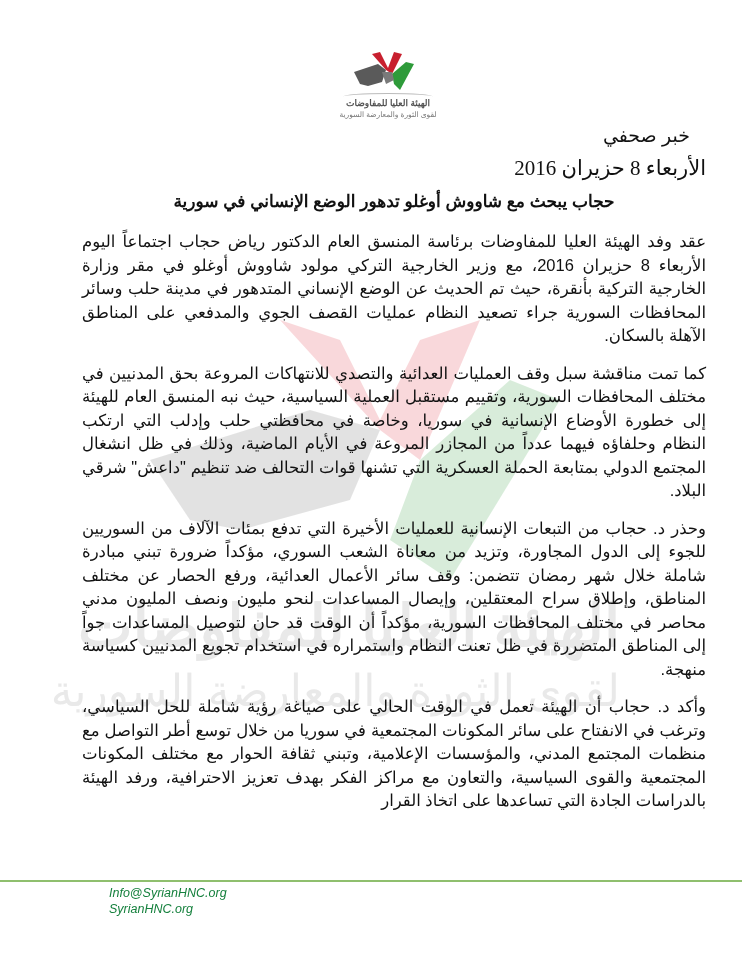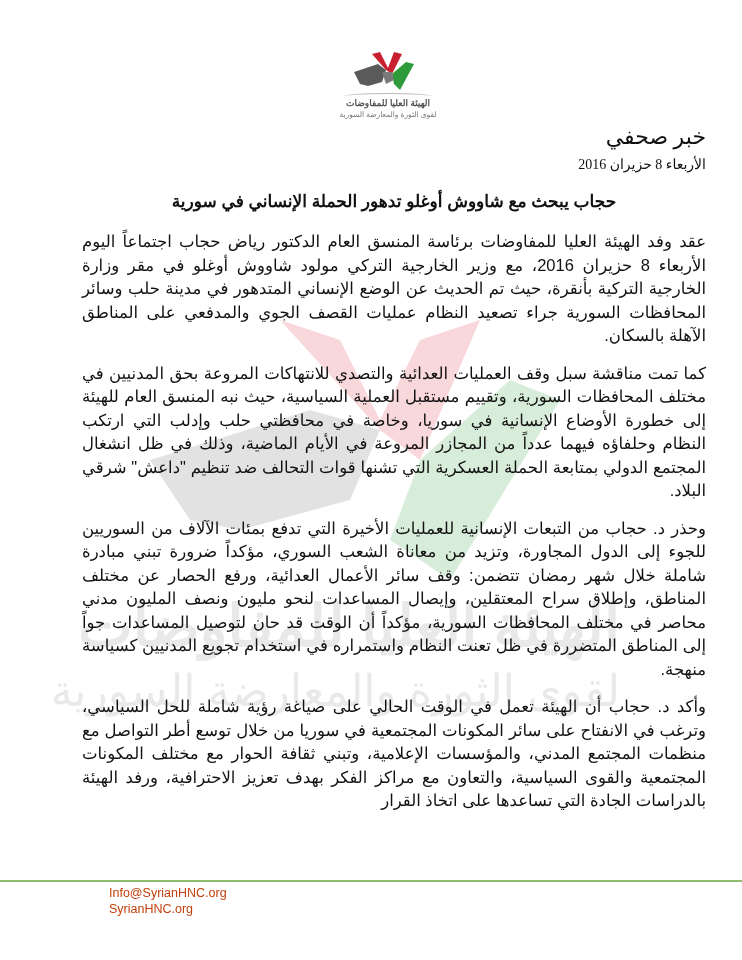--- a/index.html
+++ b/index.html
@@ -9,30 +9,30 @@
     .logo svg { display: block; margin: 0 auto; }
     .logo-title { position: absolute; left: 0; width: 110px; top: 50px; text-align: center; font-size: 9px; font-weight: bold; color: #555; direction: rtl; white-space: nowrap; }
     .logo-sub { position: absolute; left: 0; width: 110px; top: 62px; text-align: center; font-size: 7.5px; color: #777; direction: rtl; white-space: nowrap; }
     .logo-arc { position: absolute; left: 10px; top: 45px; width: 90px; height: 6px; border-top: 1px solid #bbb; border-radius: 50% 50% 0 0; }
 
     .watermark { position: absolute; left: 90px; top: 300px; width: 580px; height: 460px; opacity: 0.18; pointer-events: none; }
     .wm-text1 { position: absolute; left: 60px; top: 292px; width: 470px; text-align: center; font-size: 58px; font-weight: bold; color: #888; direction: rtl; white-space: nowrap; }
     .wm-text2 { position: absolute; left: 60px; top: 365px; width: 470px; text-align: center; font-size: 44px; color: #888; direction: rtl; white-space: nowrap; }
 
     .doc { position: absolute; left: 82px; top: 118px; width: 624px; direction: rtl; font-family: "Liberation Serif", serif; }
-    .press-label { position: absolute; right: 0; top: 6px; font-size: 22px; font-family: Liberation Serif, serif; }
-    .date { position: absolute; right: 0; top: 38px; font-size: 14px; font-family: "Liberation Serif", serif; }
+    .press-label { position: absolute; right: 16px; top: 6px; font-size: 19px; font-family: Liberation Sans, sans-serif; }
+    .date { position: absolute; right: 0; top: 38px; font-size: 21px; font-family: "Liberation Serif", serif; }
     .headline { position: absolute; left: 0; right: 0; top: 73px; text-align: center; font-size: 17px; font-weight: bold; font-family: "Liberation Sans", sans-serif; }
 
     .body { position: absolute; left: 0; top: 104px; width: 624px; font-family: "Liberation Sans", sans-serif; font-size: 16.5px; line-height: 23.5px; text-align: justify; text-align-last: right; }
     .body p { margin: 8px 0 14px 0; }
 
     .footer-line { position: absolute; left: 0; top: 880px; width: 742px; height: 2px; background: #8fbf6e; }
     .footer { position: absolute; left: 109px; top: 885px; font-family: "Liberation Sans", sans-serif; font-size: 12.5px; line-height: 16px; color: #222; }
-    .footer a { color: #c2410c; text-decoration: none; display: block; }
+    .footer a { color: #15803d; text-decoration: none; display: block; font-style: italic; }
   </style>
 </head>
 <body>
 
 <div class="watermark">
   <svg width="580" height="300" viewBox="0 0 580 300">
     <path d="M190 20 L250 40 L290 120 L330 40 L390 20 L330 160 L290 130 Z" fill="#e0303f"></path>
     <path d="M330 160 L420 80 L470 100 L360 280 L300 240 Z" fill="#2e9b3a"></path>
     <path d="M60 160 L220 110 L290 130 L260 200 L150 230 L100 220 Z" fill="#666"></path>
   </svg>
@@ -48,21 +48,21 @@
     <path d="M34 24 L44 24 L46 32 L38 36 Z" fill="#7a7a7a"></path>
   </svg>
   <div class="logo-arc"></div>
   <div class="logo-title">الهيئة العليا للمفاوضات</div>
   <div class="logo-sub">لقوى الثورة والمعارضة السورية</div>
 </div>
 
 <div class="doc">
   <div class="press-label">خبر صحفي</div>
   <div class="date">الأربعاء 8 حزيران 2016</div>
-  <div class="headline">حجاب يبحث مع شاووش أوغلو تدهور الحملة الإنساني في سورية</div>
+  <div class="headline">حجاب يبحث مع شاووش أوغلو تدهور الوضع الإنساني في سورية</div>
   <div class="body">
     <p>عقد وفد الهيئة العليا للمفاوضات برئاسة المنسق العام الدكتور رياض حجاب اجتماعاً اليوم الأربعاء 8 حزيران 2016، مع وزير الخارجية التركي مولود شاووش أوغلو في مقر وزارة الخارجية التركية بأنقرة، حيث تم الحديث عن الوضع الإنساني المتدهور في مدينة حلب وسائر المحافظات السورية جراء تصعيد النظام عمليات القصف الجوي والمدفعي على المناطق الآهلة بالسكان.</p>
     <p>كما تمت مناقشة سبل وقف العمليات العدائية والتصدي للانتهاكات المروعة بحق المدنيين في مختلف المحافظات السورية، وتقييم مستقبل العملية السياسية، حيث نبه المنسق العام للهيئة إلى خطورة الأوضاع الإنسانية في سوريا، وخاصة في محافظتي حلب وإدلب التي ارتكب النظام وحلفاؤه فيهما عدداً من المجازر المروعة في الأيام الماضية، وذلك في ظل انشغال المجتمع الدولي بمتابعة الحملة العسكرية التي تشنها قوات التحالف ضد تنظيم "داعش" شرقي البلاد.</p>
     <p>وحذر د. حجاب من التبعات الإنسانية للعمليات الأخيرة التي تدفع بمئات الآلاف من السوريين للجوء إلى الدول المجاورة، وتزيد من معاناة الشعب السوري، مؤكداً ضرورة تبني مبادرة شاملة خلال شهر رمضان تتضمن: وقف سائر الأعمال العدائية، ورفع الحصار عن مختلف المناطق، وإطلاق سراح المعتقلين، وإيصال المساعدات لنحو مليون ونصف المليون مدني محاصر في مختلف المحافظات السورية، مؤكداً أن الوقت قد حان لتوصيل المساعدات جواً إلى المناطق المتضررة في ظل تعنت النظام واستمراره في استخدام تجويع المدنيين كسياسة منهجة.</p>
     <p>وأكد د. حجاب أن الهيئة تعمل في الوقت الحالي على صياغة رؤية شاملة للحل السياسي، وترغب في الانفتاح على سائر المكونات المجتمعية في سوريا من خلال توسع أطر التواصل مع منظمات المجتمع المدني، والمؤسسات الإعلامية، وتبني ثقافة الحوار مع مختلف المكونات المجتمعية والقوى السياسية، والتعاون مع مراكز الفكر بهدف تعزيز الاحترافية، ورفد الهيئة بالدراسات الجادة التي تساعدها على اتخاذ القرار</p>
   </div>
 </div>
 
 <div class="footer-line"></div>
 <div class="footer">

